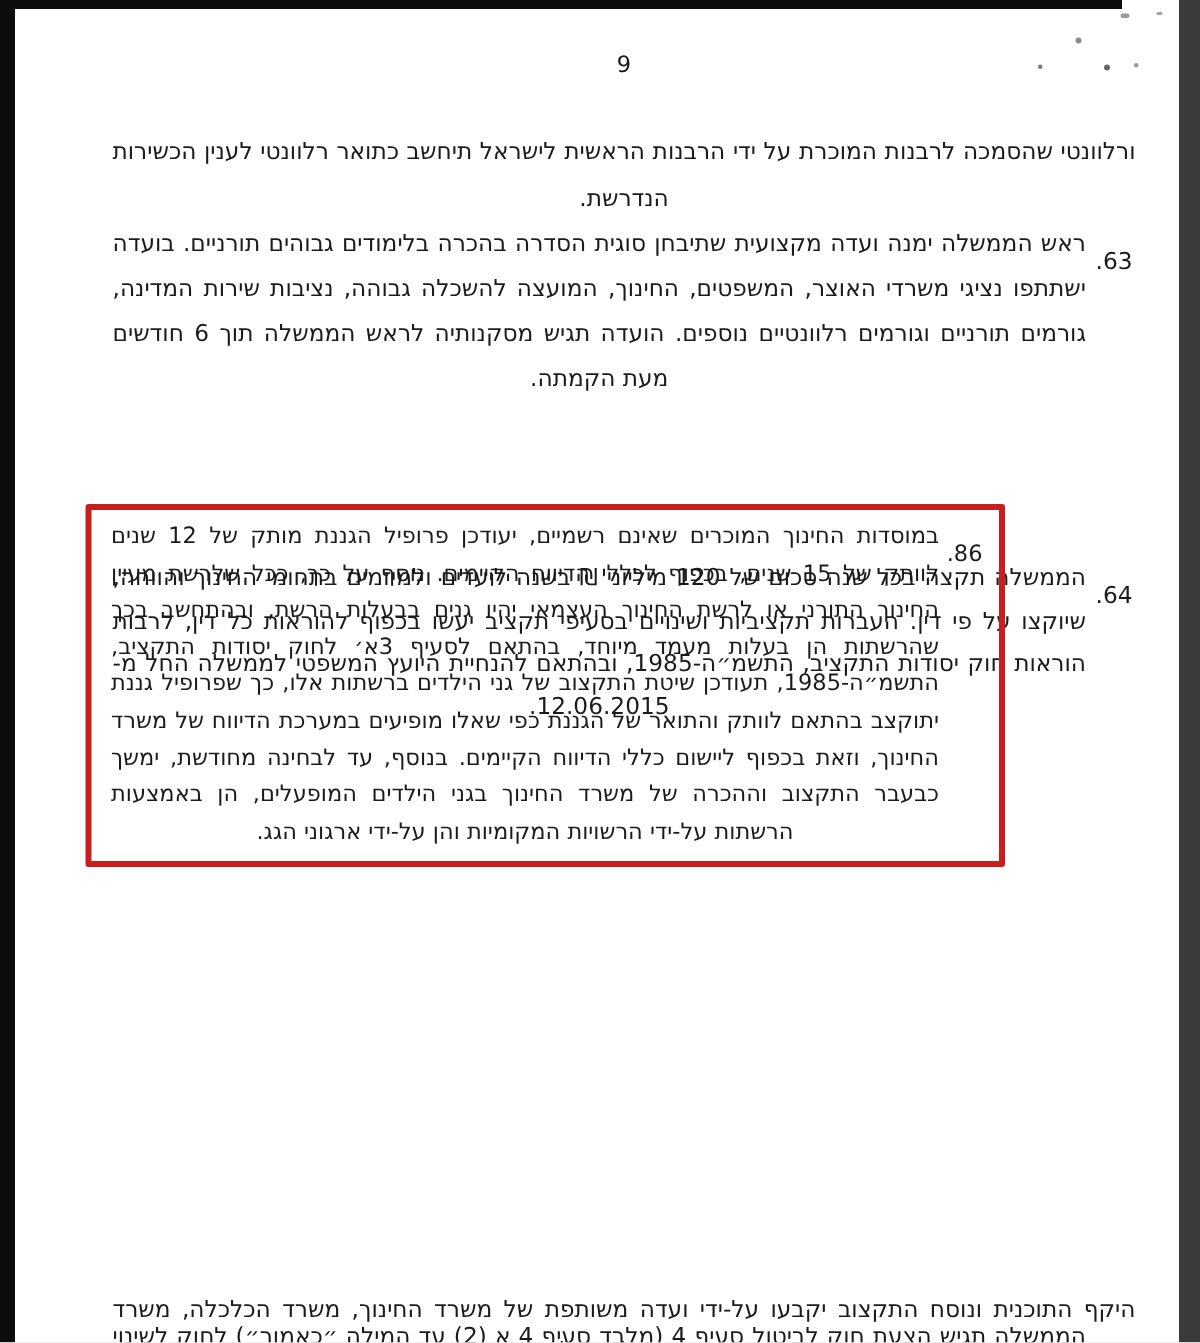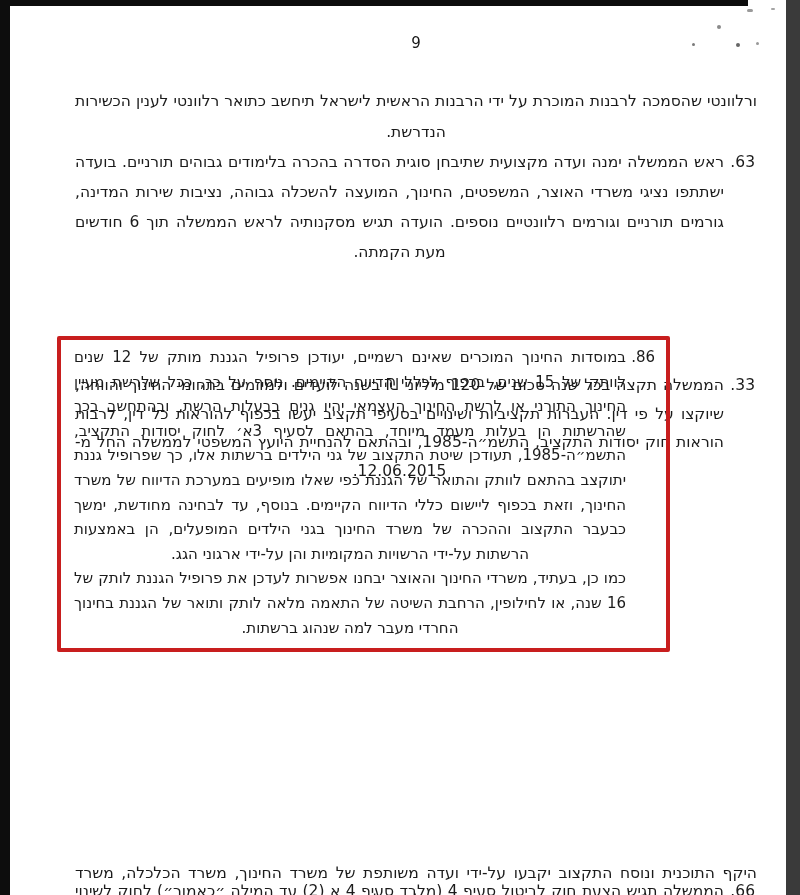--- a/index.html
+++ b/index.html
@@ -24,21 +24,21 @@
     position:absolute;left:75px;top:34px;width:682px;
     text-align:center;font-size:15px;color:#161616;
   }
   .content{
     position:absolute;left:75px;top:0;width:682px;height:799px;
     direction:rtl;font-size:15.5px;
   }
   .block{position:absolute;right:0;left:0;}
   .jt{text-align:justify;text-align-last:center;}
   .para{padding-right:33px;position:relative;}
-  .pnum{position:absolute;right:2px;top:0;white-space:nowrap;}
+  .pnum{position:absolute;right:2px;top:12px;white-space:nowrap;}
   .intro{top:86px;line-height:31px;}
   .p63{top:147px;line-height:30px;}
   .p64{top:251px;line-height:28.5px;}
   .p66{top:644px;line-height:27.5px;}
   .p68sub{top:860px;line-height:27px;}
 
   
   .redbox{
     position:absolute;top:336px;left:-18px;right:87px;
     border:4px solid #c81e1e;border-radius:2px;
@@ -67,29 +67,28 @@
   <div class="content">
 
     <div class="block intro jt">ורלוונטי שהסמכה לרבנות המוכרת על ידי הרבנות הראשית לישראל תיחשב כתואר רלוונטי לענין הכשירות הנדרשת.</div>
 
     <div class="block p63 para">
       <span class="pnum">63.</span>
       <div class="jt">ראש הממשלה ימנה ועדה מקצועית שתיבחן סוגית הסדרה בהכרה בלימודים גבוהים תורניים. בועדה ישתתפו נציגי משרדי האוצר, המשפטים, החינוך, המועצה להשכלה גבוהה, נציבות שירות המדינה, גורמים תורניים וגורמים רלוונטיים נוספים. הועדה תגיש מסקנותיה לראש הממשלה תוך 6 חודשים מעת הקמתה.</div>
     </div>
 
     <div class="block p64 para">
-      <span class="pnum">33.</span>
+      <span class="pnum">64.</span>
       <div class="jt">הממשלה תקצה בכל שנה סכום של 120 מיליוני ₪ בשנה ליעדים ולמיזמים בתחומי החינוך והווחה, שיוקצו על פי דין. העברות תקציביות ושינויים בסעיפי תקציב יעשו בכפוף להוראות כל דין, לרבות הוראות חוק יסודות התקציב, התשמ״ה-1985, ובהתאם להנחיית היועץ המשפטי לממשלה החל מ- 12.06.2015.</div>
     </div>
 
     <div class="redbox" style="border-color: rgb(200, 30, 30);">
       <div class="para">
         <span class="pnum">86.</span>
         <div class="jt">במוסדות החינוך המוכרים שאינם רשמיים, יעודכן פרופיל הגננת מותק של 12 שנים לוותק של 15 שנים, בכפוף לכללי הדיווח הקיימים. נוסף על כך, ככל שלרשת מעיין החינוך התורני או לרשת החינוך העצמאי יהיו גנים בבעלות הרשת, ובהתחשב בכך שהרשתות הן בעלות מעמד מיוחד, בהתאם לסעיף 3א׳ לחוק יסודות התקציב, התשמ״ה-1985, תעודכן שיטת התקצוב של גני הילדים ברשתות אלו, כך שפרופיל גננת יתוקצב בהתאם לוותק והתואר של הגננת כפי שאלו מופיעים במערכת הדיווח של משרד החינוך, וזאת בכפוף ליישום כללי הדיווח הקיימים. בנוסף, עד לבחינה מחודשת, ימשך כבעבר התקצוב וההכרה של משרד החינוך בגני הילדים המופעלים, הן באמצעות הרשתות על-ידי הרשויות המקומיות והן על-ידי ארגוני הגג.</div>
-        <div class="jt">כמו כן, בעתיד, משרדי החינוך והאוצר יבחנו אפשרות לעדכן את פרופיל הגננת לותק של 16 שנה, או לחילופין, הרחבת השיטה של התאמה מלאה לותק ותואר של הגננת בחינוך החרדי מעבר למה שנהוג ברשתות.</div>
       </div>
     </div>
 
     <div class="block p66 para">
       <span class="pnum">66.</span>
       <div class="jt">הממשלה תגיש הצעת חוק לביטול סעיף 4 (מלבד סעיף 4 א (2) עד המילה ״כאמור״) לחוק לשינוי סדרי עדיפויות לאומיים (תיקוני חקיקה להשגת יעדי תקציב לשנים 2013 ו-2014). הממשלה תפעל לאישורו הסופי של החוק עד למועד האישור הסופי של התקציב הקרוב.</div>
     </div>
 
     <div class="block p68sub jt">היקף התוכנית ונוסח התקצוב יקבעו על-ידי ועדה משותפת של משרד החינוך, משרד הכלכלה, משרד האוצר ונציגות של מנהלי הסמינרים</div>
 

